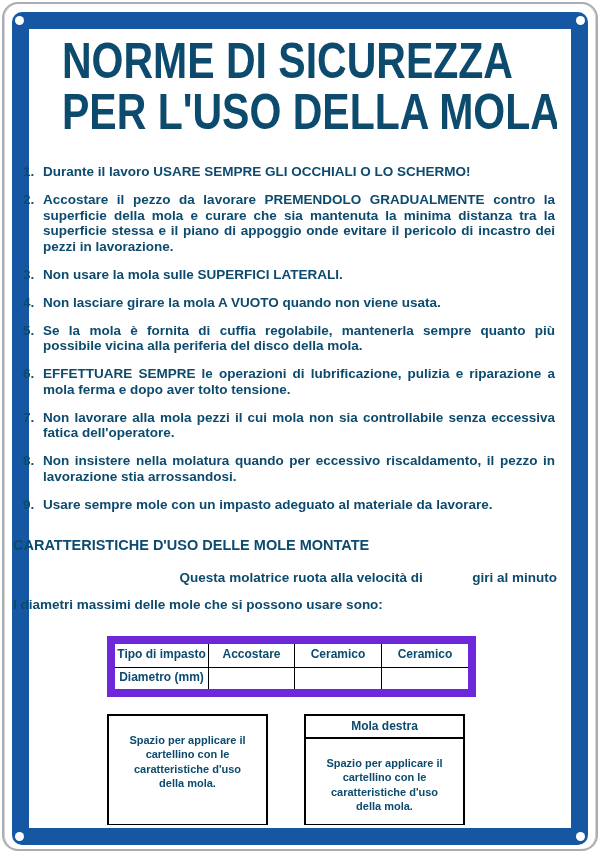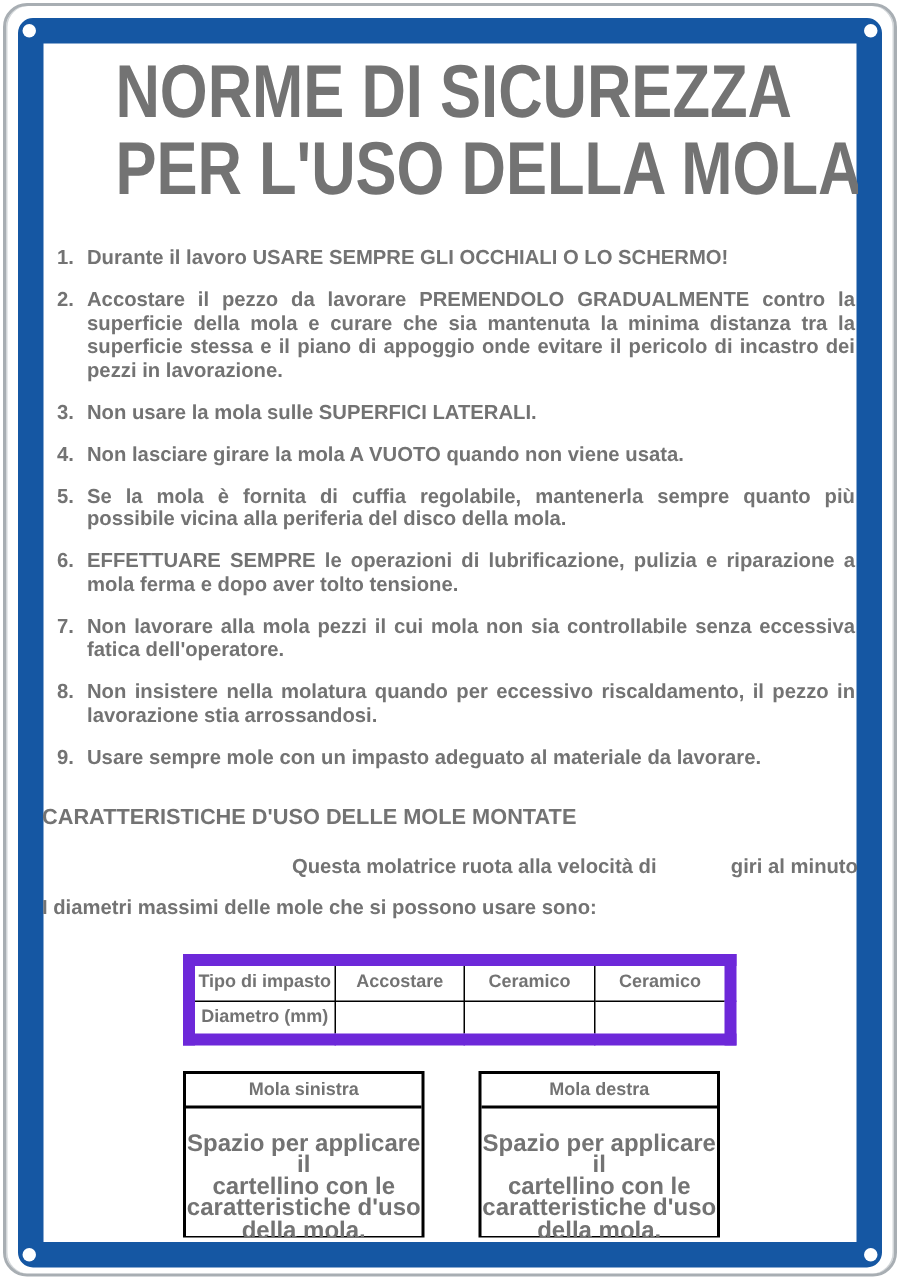--- a/index.html
+++ b/index.html
@@ -39,24 +39,24 @@
     background: #ffffff;
     border-radius: 50%;
   }
   .hole-tl { left: 15px; top: 16px; }
   .hole-tr { left: 576px; top: 16px; }
   .hole-bl { left: 15px; top: 832px; }
   .hole-br { left: 576px; top: 832px; }
 
   .content {
     position: absolute;
-    left: 28px; top: 29px;
+    left: 13px; top: 29px;
     width: 544px; height: 796px;
     overflow: hidden;
-    color: #737373;
+    color: #0c4a6e;
     font-weight: bold;
     font-size: 13.5px;
     line-height: 15.5px;
   }
 
   .title { margin-top: 7px; text-align: center; }
   .title-line {
     display: block;
     font-size: 50px;
     line-height: 51px;
@@ -120,21 +120,21 @@
   .wheel-box-title {
     height: 21px;
     line-height: 21px;
     text-align: center;
     border-bottom: 2px solid #000;
     font-size: 12px;
   }
   .wheel-box-body {
     padding-top: 17px;
     text-align: center;
-    font-size: 16px;
+    font-size: 11px;
     line-height: 14.5px;
   }
 </style>
 </head>
 <body>
 
 <div class="stage">
   <div class="plate"></div>
   <div class="blue-frame"></div>
   <div class="screw-hole hole-tl"></div>
@@ -210,21 +210,20 @@
           <td class="c-label">Diametro (mm)</td>
           <td class="c-mag"></td>
           <td class="c-cer"></td>
           <td class="c-res"></td>
         </tr>
       </tbody>
     </table>
 
     <div class="boxes">
       <div class="wheel-box">
-        <div class="wheel-box-title">Mola sinistra</div>
         <div class="wheel-box-body">
           <div>Spazio per applicare il</div>
           <div>cartellino con le</div>
           <div>caratteristiche d'uso</div>
           <div>della mola.</div>
         </div>
       </div>
       <div class="wheel-box">
         <div class="wheel-box-title">Mola destra</div>
         <div class="wheel-box-body">

